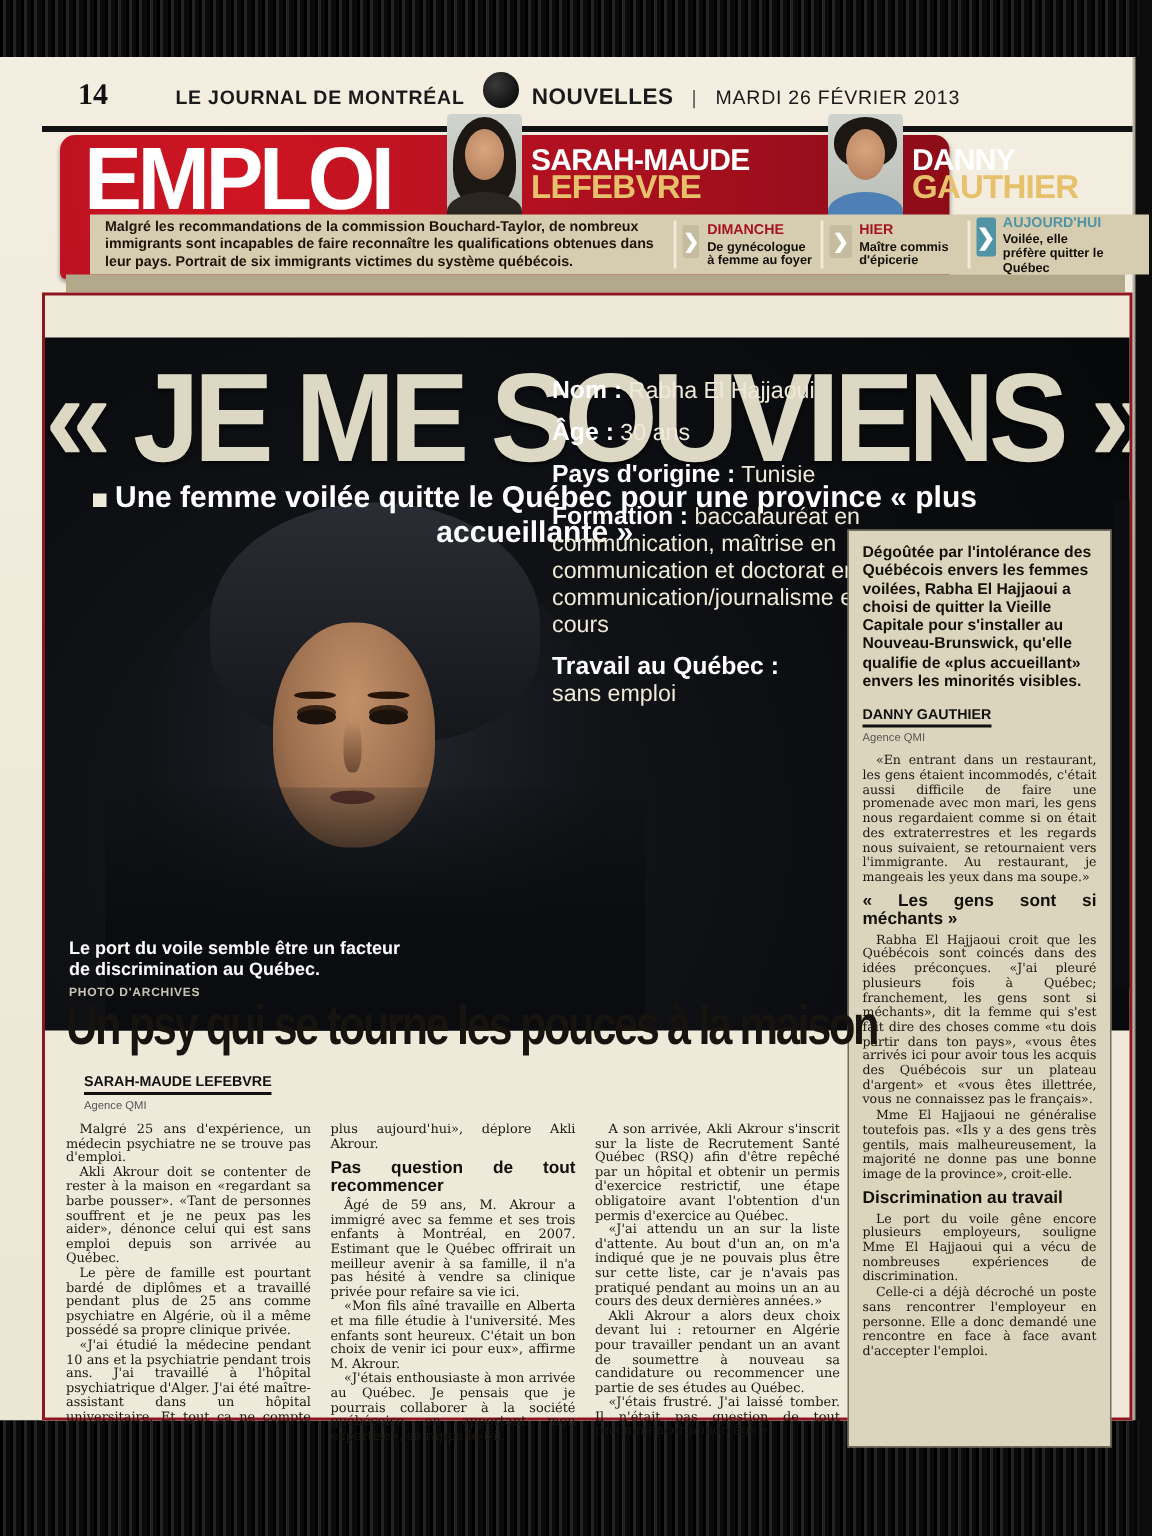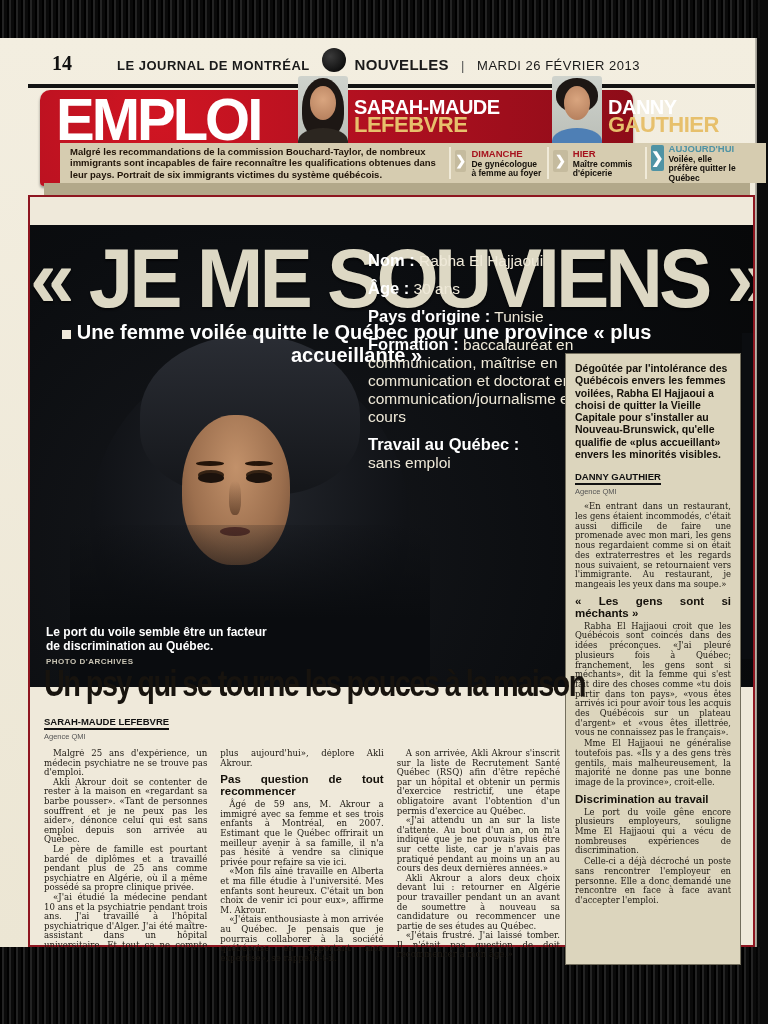--- a/index.html
+++ b/index.html
@@ -121,21 +121,21 @@
   .flow { font-family:"DejaVu Serif", serif; color:#1c1812; text-align:justify; }
   #sidebar .flow-p { font-size:8.4px; line-height:9.7px; text-indent:9px; margin-bottom:1px; }
   .flow-subhead { font-family:"Liberation Sans", sans-serif; font-weight:800; color:#14100a;
     font-size:11.5px; margin:5px 0 3px; text-indent:0; }
   #photo-sliver { position:absolute; left:712px; top:136px; width:11px; height:326px; background:#0b0d10; }
 
   
   #article { position:absolute; left:14px; top:466px; width:516px; height:282px; }
   #article-title { font-size:37px; font-weight:800; color:#17130e; letter-spacing:-2px;
     white-space:nowrap; transform:scaleX(.78); transform-origin:left; }
-  #article-byline { margin-top:6px; }
+  #article-byline { margin-top:6px;margin-left:12px; }
   #article-columns { margin-top:8px; height:216px; column-count:3; column-gap:13px; overflow:hidden; }
   #article-columns .flow-p { font-size:8.6px; line-height:9.6px; text-indent:9px; }
 </style>
 </head>
 <body>
 
 <div class="band-dark" id="band-top"></div>
 <div id="paper"></div>
 <div class="band-dark" id="band-bottom"></div>
 <div id="edge-right"></div>
@@ -285,17 +285,17 @@
         <p class="flow-p">Akli Akrour doit se contenter de rester à la maison en «regardant sa barbe pousser». «Tant de personnes souffrent et je ne peux pas les aider», dénonce celui qui est sans emploi depuis son arrivée au Québec.</p>
         <p class="flow-p">Le père de famille est pourtant bardé de diplômes et a travaillé pendant plus de 25 ans comme psychiatre en Algérie, où il a même possédé sa propre clinique privée.</p>
         <p class="flow-p">«J'ai étudié la médecine pendant 10 ans et la psychiatrie pendant trois ans. J'ai travaillé à l'hôpital psychiatrique d'Alger. J'ai été maître-assistant dans un hôpital universitaire. Et tout ça ne compte plus aujourd'hui», déplore Akli Akrour.</p>
         <div class="flow-subhead">Pas question de tout recommencer</div>
         <p class="flow-p">Âgé de 59 ans, M. Akrour a immigré avec sa femme et ses trois enfants à Montréal, en 2007. Estimant que le Québec offrirait un meilleur avenir à sa famille, il n'a pas hésité à vendre sa clinique privée pour refaire sa vie ici.</p>
         <p class="flow-p">«Mon fils aîné travaille en Alberta et ma fille étudie à l'université. Mes enfants sont heureux. C'était un bon choix de venir ici pour eux», affirme M. Akrour.</p>
         <p class="flow-p">«J'étais enthousiaste à mon arrivée au Québec. Je pensais que je pourrais collaborer à la société québécoise en apportant mon expertise», se rappelle-t-il.</p>
         <p class="flow-p">À son arrivée, Akli Akrour s'inscrit sur la liste de Recrutement Santé Québec (RSQ) afin d'être repêché par un hôpital et obtenir un permis d'exercice restrictif, une étape obligatoire avant l'obtention d'un permis d'exercice au Québec.</p>
         <p class="flow-p">«J'ai attendu un an sur la liste d'attente. Au bout d'un an, on m'a indiqué que je ne pouvais plus être sur cette liste, car je n'avais pas pratiqué pendant au moins un an au cours des deux dernières années.»</p>
         <p class="flow-p">Akli Akrour a alors deux choix devant lui : retourner en Algérie pour travailler pendant un an avant de soumettre à nouveau sa candidature ou recommencer une partie de ses études au Québec.</p>
-        <p class="flow-p">«J'étais frustré. J'ai laissé tomber. Il n'était pas question de doit recommencer à mon âge.»</p>
+        <p class="flow-p">«J'étais frustré. J'ai laissé tomber. Il n'était pas question de tout recommencer à mon âge.»</p>
       </div>
   </div>
 
 </div>
 
 </body></html>

